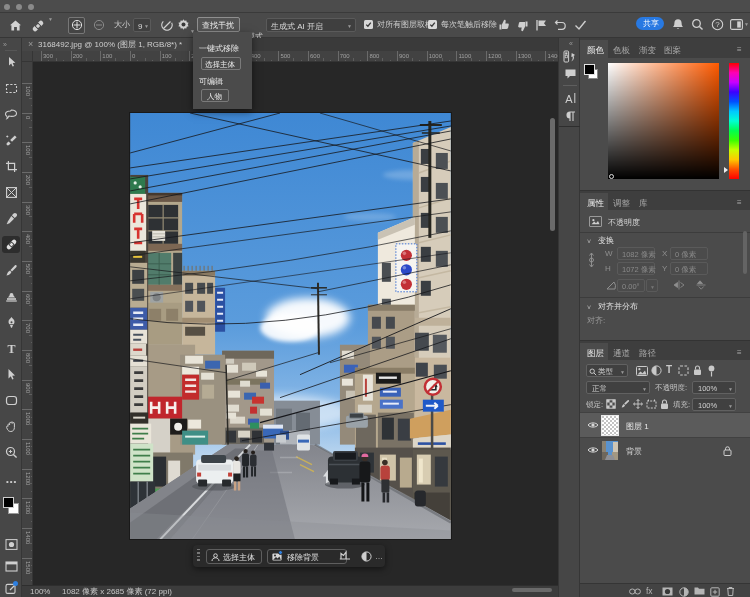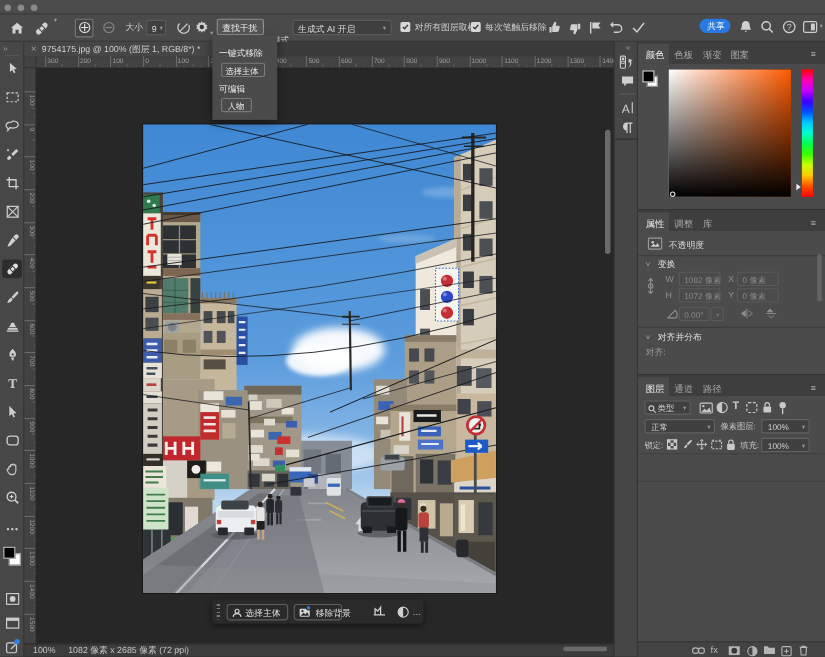--- a/index.html
+++ b/index.html
@@ -204,21 +204,21 @@
     <svg class="ic" style="left:4.5px;top:544px" width="13" height="13" viewBox="0 0 13 13">
       <rect x="1" y="2.4" width="9" height="9" rx="1.5" fill="none" stroke="#cfcfcf" stroke-width="1.1"></rect>
       <path d="M5 8 L10 3" stroke="#cfcfcf" stroke-width="1.2"></path>
     </svg>
     <div class="ab" style="left:13px;top:543px;width:5px;height:5px;border-radius:50%;background:#2d7fe0"></div>
   </div>
 
 <div class="ab" style="left:22px;top:38px;width:536px;height:13px;background:#3a3a3a">
   <div class="ab" style="left:0;top:0;width:200px;height:13px;background:#464646">
     <div class="t" style="left:6px;top:2px;color:#9a9a9a;font-size:9px">×</div>
-    <div class="t" style="left:16px;top:2.5px;color:#cfcfcf;font-size:8px">9754175.jpg @ 100% (图层 1, RGB/8*) *</div>
+    <div class="t" style="left:16px;top:2.5px;color:#cfcfcf;font-size:8px">3168492.jpg @ 100% (图层 1, RGB/8*) *</div>
   </div>
 </div>
 
 <div class="ab" style="left:22px;top:51px;width:11px;height:11px;background:#424242;border-right:1px solid #353535;border-bottom:1px solid #353535"></div>
 <div id="rulerh" class="ab" style="left:33px;top:51px;width:525px;height:11px;background:#424242;border-bottom:1px solid #353535;overflow:hidden">
     <div class="ab" style="left:8.0px;top:0;width:1px;height:11px;background:#6a6a6a"></div>
     <div class="t" style="left:10.0px;top:1.5px;color:#a0a0a0;font-size:6px">300</div>
     <div class="ab" style="left:15.4px;top:8.5px;width:1px;height:2.5px;background:#5e5e5e"></div>
     <div class="ab" style="left:22.8px;top:7px;width:1px;height:4px;background:#5e5e5e"></div>
     <div class="ab" style="left:30.2px;top:8.5px;width:1px;height:2.5px;background:#5e5e5e"></div>
@@ -900,21 +900,21 @@
       </svg>
   <svg class="ic" style="left:127px;top:4.5px" width="9" height="12" viewBox="0 0 9 12">
         <circle cx="4.5" cy="3.4" r="2.9" fill="#c9c9c9"></circle>
         <path d="M4.5 6.5 V11.5" stroke="#c9c9c9" stroke-width="1.2"></path>
       </svg>
 
   <div class="ab" style="left:6px;top:21px;width:64px;height:13px;background:#404040;border:1px solid #616161;border-radius:2px">
     <div class="t" style="left:5px;top:3px;color:#d0d0d0;font-size:7.5px">正常</div>
     <div class="t" style="left:55px;top:4px;color:#999;font-size:6px"><b style="font-weight:normal;font-size:5px">▼</b></div>
   </div>
-  <div class="t" style="left:75px;top:24px;color:#c4c4c4;font-size:7.5px">像素图层:</div>
+  <div class="t" style="left:75px;top:24px;color:#c4c4c4;font-size:7.5px">不透明度:</div>
   <div class="ab" style="left:112px;top:21px;width:44px;height:13px;background:#404040;border:1px solid #616161;border-radius:2px">
     <div class="t" style="left:5px;top:3px;color:#d0d0d0;font-size:7.5px">100%</div>
     <div class="t" style="left:35px;top:4px;color:#999;font-size:6px"><b style="font-weight:normal;font-size:5px">▼</b></div>
   </div>
 
   <div class="t" style="left:6px;top:41px;color:#c4c4c4;font-size:7.5px">锁定:</div>
   <svg class="ic" style="left:26px;top:39px" width="10" height="10" viewBox="0 0 10 10">
         <rect x=".8" y=".8" width="8.4" height="8.4" fill="none" stroke="#c9c9c9" stroke-width="1"></rect>
         <path d="M.8 .8 h2.8 v2.8 h-2.8z M6.4 .8 h2.8 v2.8 h-2.8z M3.6 3.6 h2.8 v2.8 h-2.8z M.8 6.4 h2.8 v2.8 h-2.8z M6.4 6.4 h2.8 v2.8 h-2.8z" fill="#c9c9c9"></path>
       </svg>
@@ -932,21 +932,50 @@
         <rect x="1" y="4.5" width="7" height="5.5" rx="1" fill="#c9c9c9"></rect>
         <path d="M2.5 4.5 V3 a2 2 0 0 1 4 0 V4.5" fill="none" stroke="#c9c9c9" stroke-width="1.1"></path>
       </svg>
   <div class="t" style="left:93px;top:41px;color:#c4c4c4;font-size:7.5px">填充:</div>
   <div class="ab" style="left:112px;top:38px;width:44px;height:13px;background:#404040;border:1px solid #616161;border-radius:2px">
     <div class="t" style="left:5px;top:3px;color:#d0d0d0;font-size:7.5px">100%</div>
     <div class="t" style="left:35px;top:4px;color:#999;font-size:6px"><b style="font-weight:normal;font-size:5px">▼</b></div>
   </div>
   <div class="ab" style="left:0;top:52px;width:170px;height:1px;background:#414141"></div>
 
+  <div class="ab" style="left:0;top:53px;width:170px;height:24px;background:#5b5b5b">
+    <svg class="ic" style="left:7px;top:8px" width="12" height="8" viewBox="0 0 12 8">
+          <path d="M1 4 C3 1.2 9 1.2 11 4 C9 6.8 3 6.8 1 4z" fill="none" stroke="#d8d8d8" stroke-width="1"></path>
+          <circle cx="6" cy="4" r="1.6" fill="#d8d8d8"></circle>
+        </svg>
+    <div class="ab" style="left:21px;top:1.5px;width:18px;height:21px;background:repeating-conic-gradient(#ffffff 0 25%,#c3c3c3 0 50%) 0 0/4px 4px;border:1.5px solid #e8e8e8"></div>
+    <div class="t" style="left:46px;top:10px;color:#e8e8e8;font-size:8px">图层 1</div>
+  </div>
   <div class="ab" style="left:0;top:77px;width:170px;height:1px;background:#414141"></div>
+  <div class="ab" style="left:0;top:78px;width:170px;height:24px;background:#4b4b4b">
+    <svg class="ic" style="left:7px;top:8px" width="12" height="8" viewBox="0 0 12 8">
+          <path d="M1 4 C3 1.2 9 1.2 11 4 C9 6.8 3 6.8 1 4z" fill="none" stroke="#d8d8d8" stroke-width="1"></path>
+          <circle cx="6" cy="4" r="1.6" fill="#d8d8d8"></circle>
+        </svg>
+    <div class="ab" style="left:22px;top:2.5px;width:16px;height:19px;overflow:hidden">
+          <svg width="16" height="19" viewBox="0 0 16 19">
+            <rect width="16" height="19" fill="#5a93cf"></rect>
+            <rect x="0" y="0" width="4" height="13" fill="#8a8273"></rect>
+            <rect x="11" y="1" width="5" height="13" fill="#cfc6b4"></rect>
+            <rect x="0" y="11" width="6" height="8" fill="#6e675c"></rect>
+            <rect x="10" y="11" width="6" height="8" fill="#a39882"></rect>
+            <polygon points="5,14 11,14 13,19 3,19" fill="#8e9096"></polygon>
+          </svg>
+        </div>
+    <div class="t" style="left:46px;top:10px;color:#dcdcdc;font-size:8px">背景</div>
+    <svg class="ic" style="left:143px;top:8px" width="9" height="10" viewBox="0 0 9 10">
+          <rect x="1" y="4" width="7" height="5.5" rx="1" fill="none" stroke="#cfcfcf" stroke-width="1"></rect>
+          <path d="M2.5 4 V2.8 a2 2 0 0 1 4 0 V4" fill="none" stroke="#cfcfcf" stroke-width="1"></path>
+        </svg>
+  </div>
 </div>
   <div class="ab" style="left:0;top:545px;width:170px;height:14px;background:#434343;border-top:1px solid #353535">
   <svg class="ic" style="left:49px;top:3.5px" width="12" height="7" viewBox="0 0 12 7">
         <rect x=".6" y="1" width="5.4" height="5" rx="2.5" fill="none" stroke="#b5b5b5" stroke-width="1"></rect>
         <rect x="6" y="1" width="5.4" height="5" rx="2.5" fill="none" stroke="#b5b5b5" stroke-width="1"></rect>
       </svg>
   <div class="t" style="left:66px;top:3px;color:#b5b5b5;font-size:8.5px;">fx</div>
   <svg class="ic" style="left:82px;top:2.5px" width="11" height="9" viewBox="0 0 11 9">
         <rect x=".5" y=".5" width="10" height="8" fill="#b5b5b5"></rect>
         <circle cx="5.5" cy="4.5" r="2.6" fill="#383838"></circle>
@@ -981,21 +1010,21 @@
 
 <div id="taskbar" class="ab" style="left:193px;top:545px;width:192px;height:22px;background:#2a2a2a;border-radius:4px;box-shadow:0 2px 6px rgba(0,0,0,.5)">
   <div class="ab" style="left:4px;top:4px;width:3px;height:14px;background:repeating-linear-gradient(to bottom,#777 0 1.5px,#2a2a2a 1.5px 3.5px)"></div>
   <div class="ab" style="left:13px;top:3.5px;width:56px;height:15px;border:1px solid #5e5e5e;border-radius:3px">
     <svg class="ic" style="left:4px;top:3px" width="9" height="9" viewBox="0 0 9 9">
         <circle cx="4.5" cy="2.6" r="1.8" fill="none" stroke="#d5d5d5" stroke-width="1"></circle>
         <path d="M1 8 c0-2 1.5-3.2 3.5-3.2 S8 6 8 8" fill="none" stroke="#d5d5d5" stroke-width="1"></path>
       </svg>
     <div class="t" style="left:16px;top:4px;color:#e2e2e2;font-size:8px">选择主体</div>
   </div>
-  <div class="ab" style="left:74px;top:3.5px;width:44px;height:15px;border:1px solid #5e5e5e;border-radius:3px">
+  <div class="ab" style="left:74px;top:3.5px;width:80px;height:15px;border:1px solid #5e5e5e;border-radius:3px">
     <svg class="ic" style="left:4px;top:3.5px" width="10" height="8" viewBox="0 0 10 8">
         <rect x=".4" y=".4" width="9.2" height="7.2" rx="1" fill="#d5d5d5"></rect>
         <circle cx="3" cy="2.6" r="1" fill="#2a2a2a"></circle>
         <path d="M1.2 6.8 L4 4 L5.6 5.6 L7.4 3.6 L8.8 6.8z" fill="#2a2a2a"></path>
       </svg>
     <div class="ab" style="left:10px;top:0px;width:5px;height:5px;border-radius:50%;background:#2d7fe0;border:1px solid #2a2a2a"></div>
     <div class="t" style="left:19px;top:4px;color:#e2e2e2;font-size:8px">移除背景</div>
   </div>
   <svg class="ic" style="left:146px;top:6px" width="12" height="11" viewBox="0 0 12 11">
       <path d="M2 8 V2.5 L4.5 4.5 L7 1 V8 M0.8 8 H11" fill="none" stroke="#cfcfcf" stroke-width="1.2"></path>

